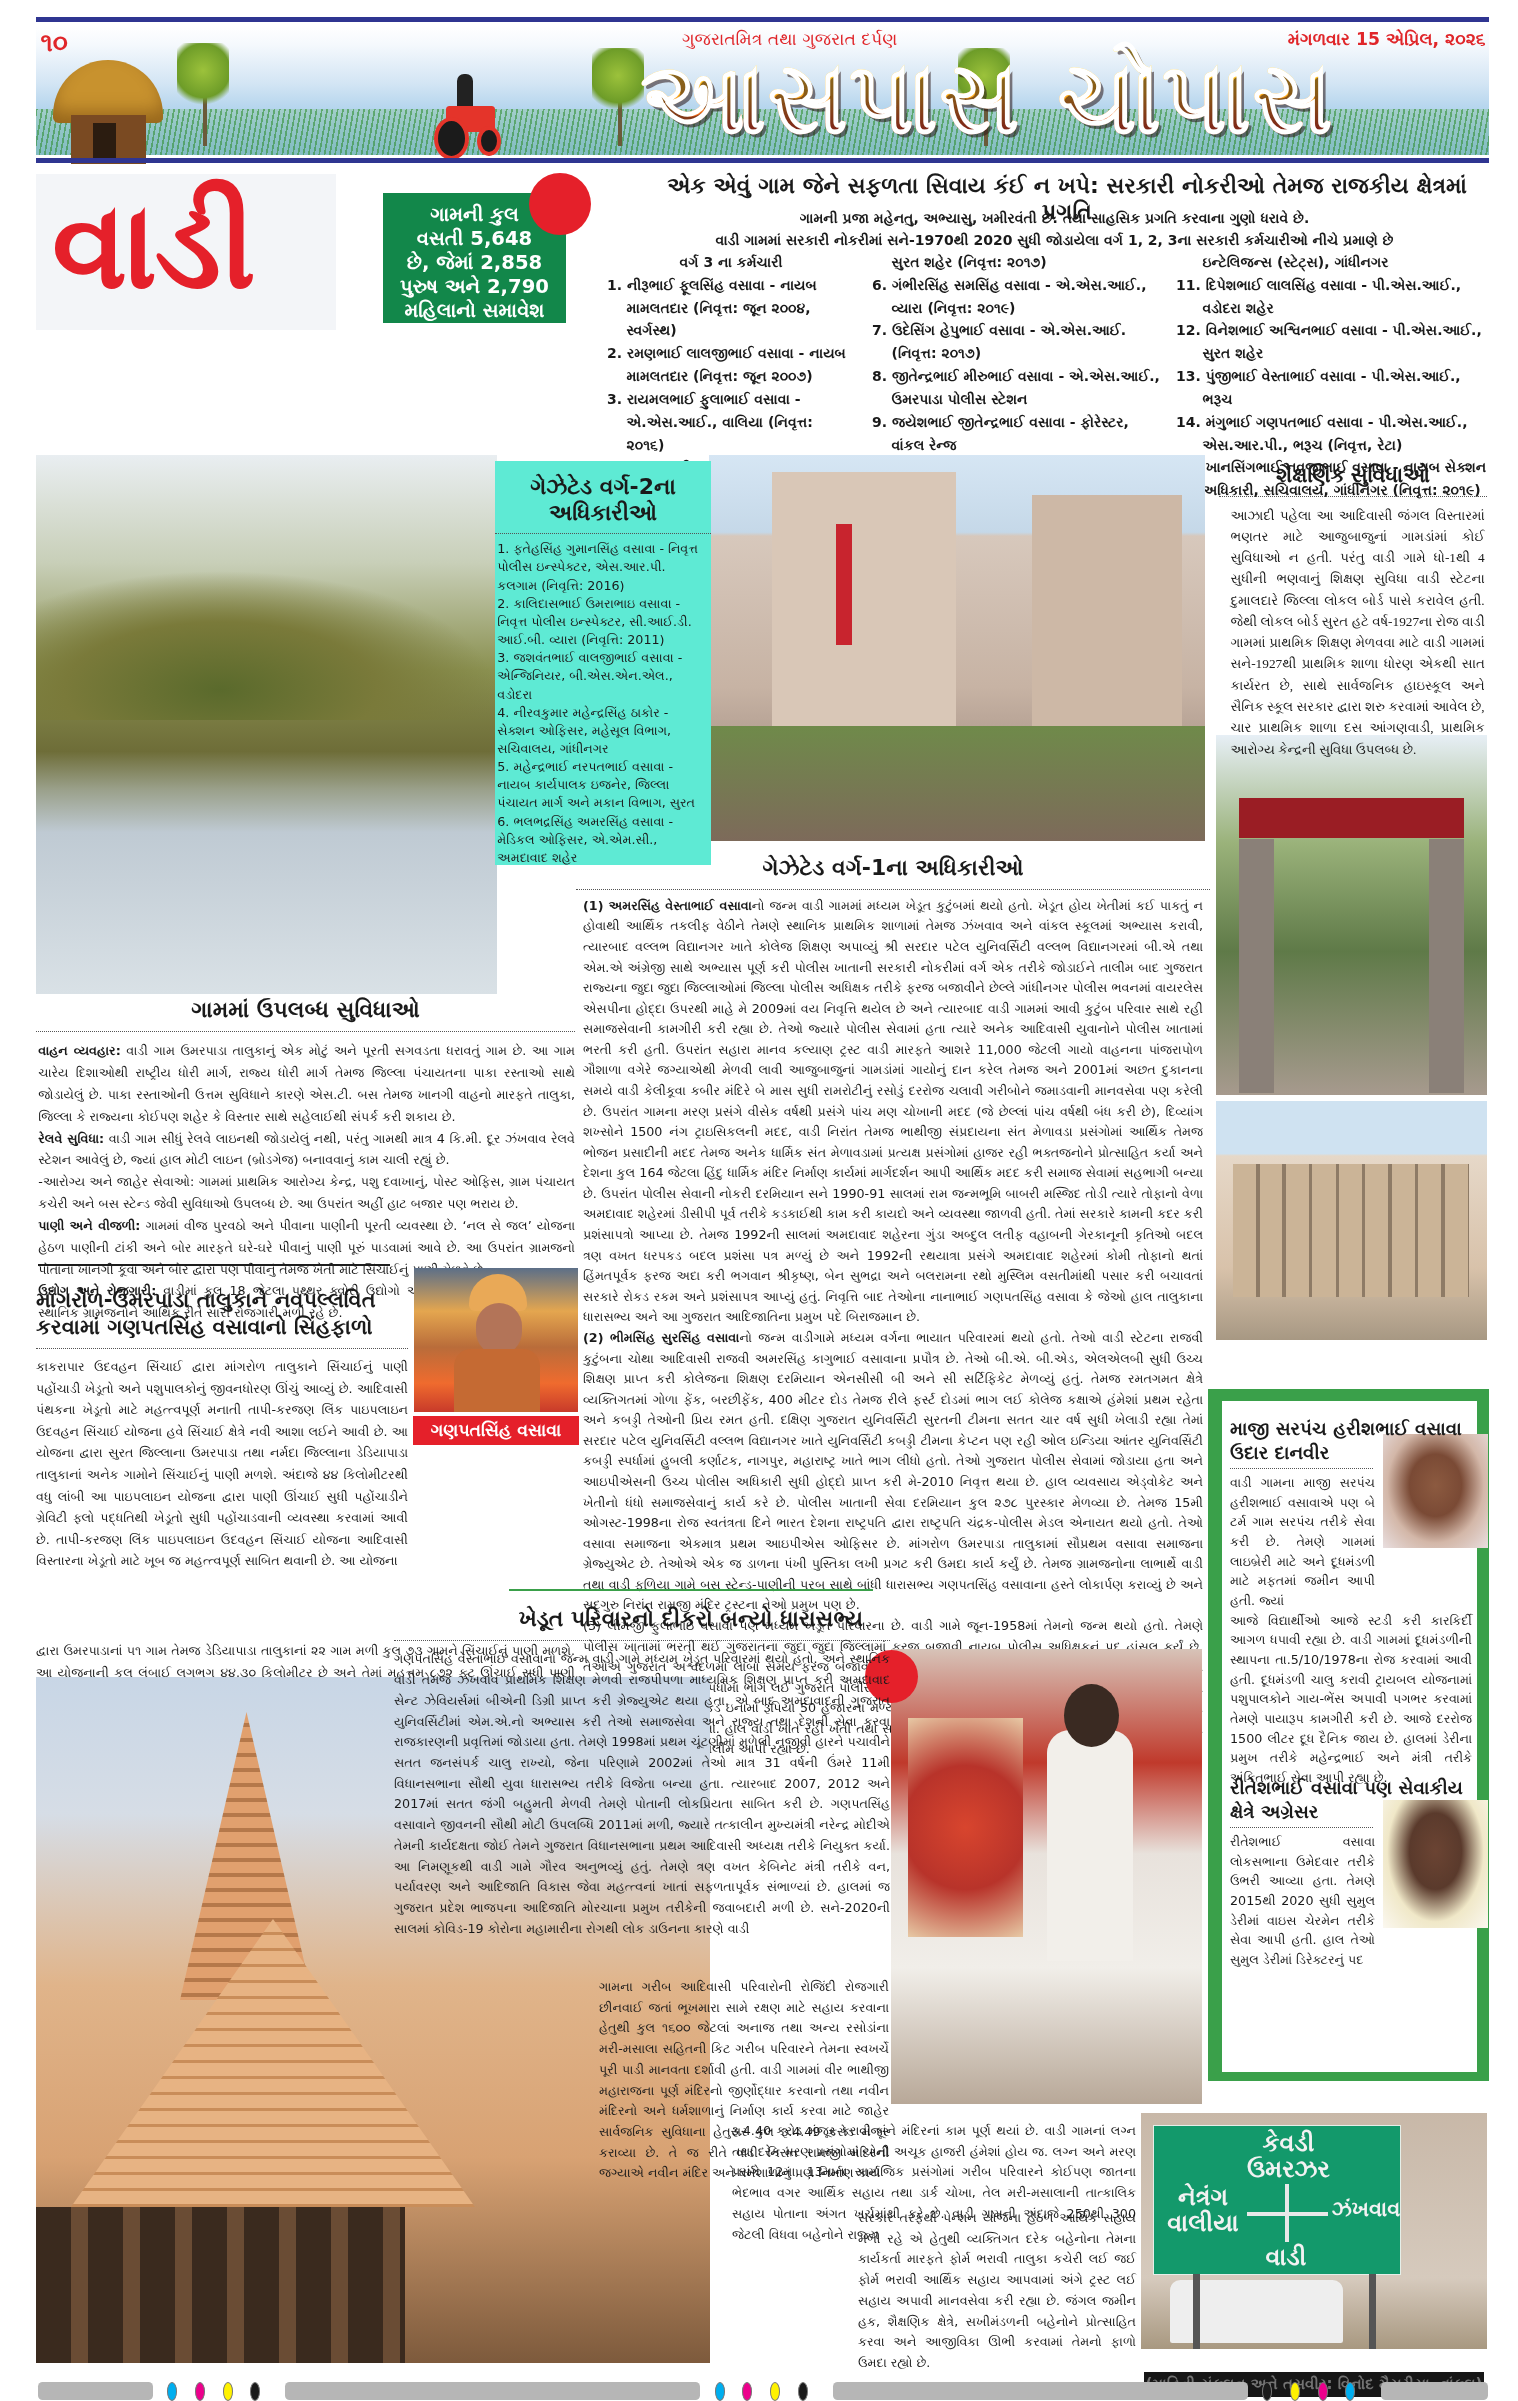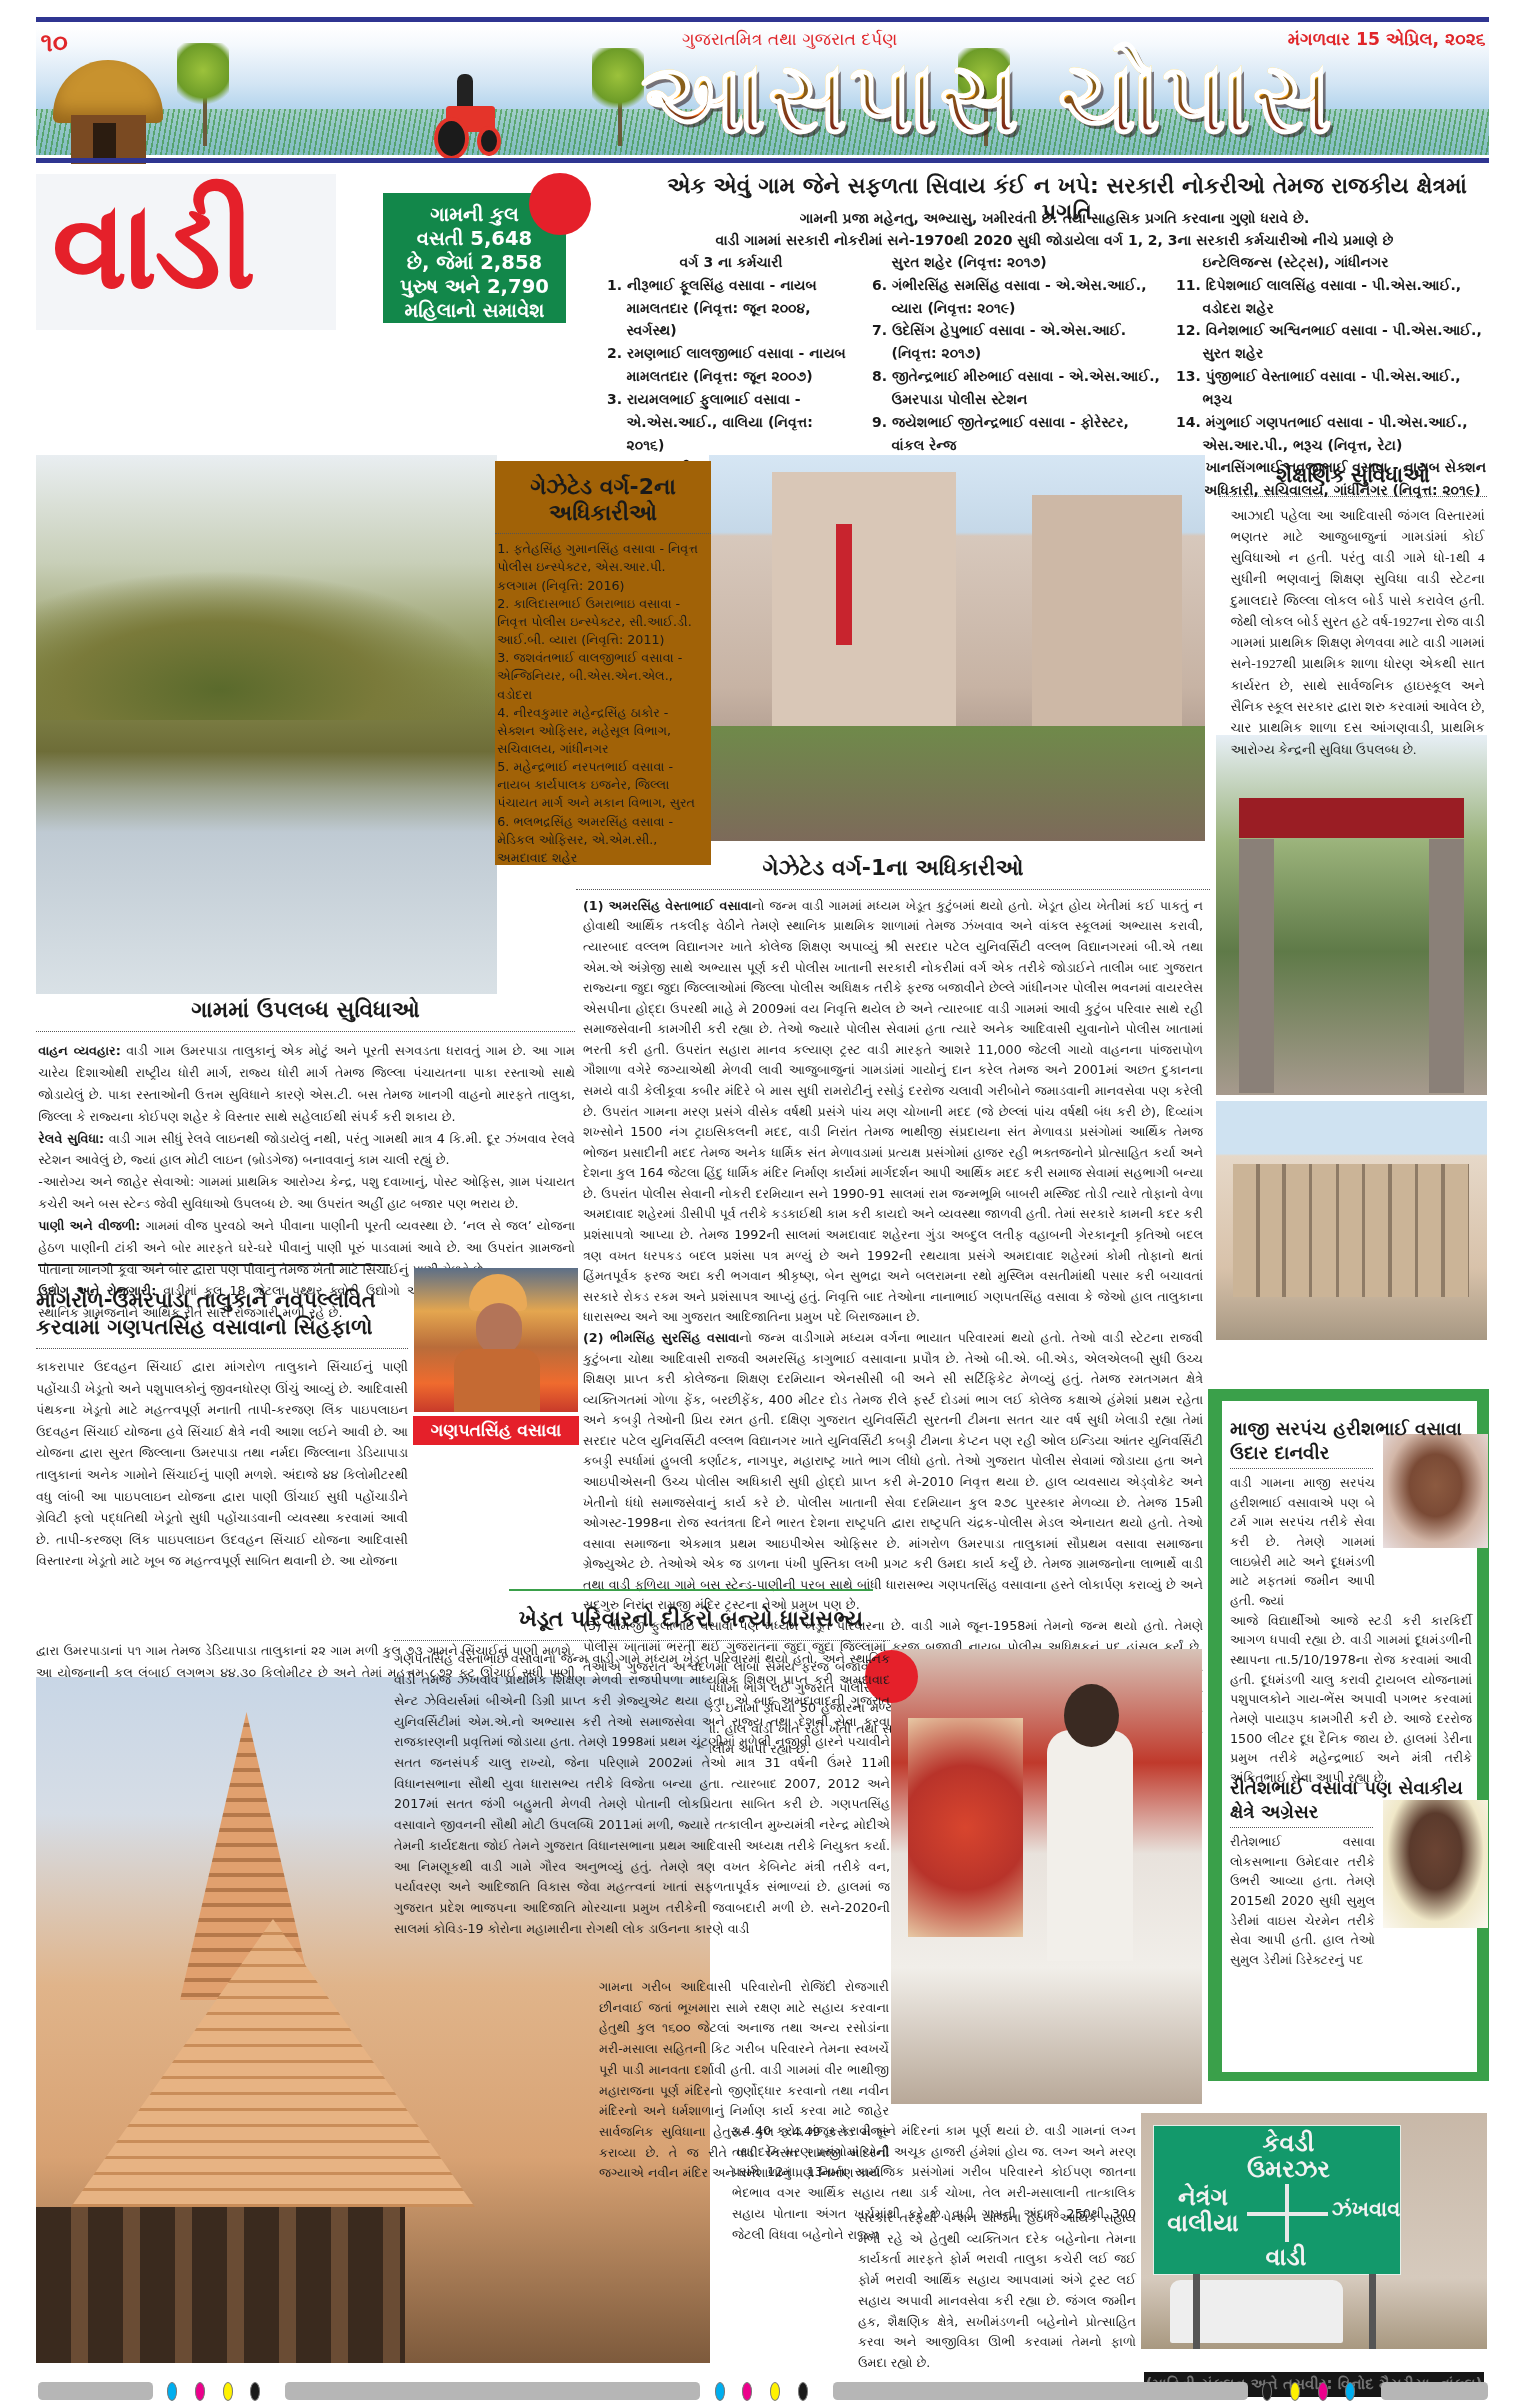--- a/index.html
+++ b/index.html
@@ -85,21 +85,21 @@
                border: 1.7px solid #e5efe9; color: #f2f2f2; font-weight: bold; }
   .sign-txt { position: absolute; font-size: 24px; line-height: 1.1; text-align: center; }
   .arrow-h { position: absolute; left: 93px; top: 86px; width: 81px; height: 4.6px; background: #e8e8e8; }
   .arrow-v { position: absolute; left: 131px; top: 58px; width: 4.6px; height: 58px; background: #e8e8e8; }
   .credit { left: 1144px; top: 2352px; width: 340px; height: 25px; background: #161616; color: #737373;
             font-size: 15px; font-weight: bold; text-align: center; line-height: 25px; margin-top: 20px; }
 
   
   .art-head { font-weight: bold; text-align: center; line-height: 1.2; }
   .dotted { border-bottom: 1.7px dotted #555; }
-  .gz2-box { left: 495px; top: 461px; width: 216px; height: 404px; background: #a16207; }
+  .gz2-box { left: 495px; top: 461px; width: 216px; height: 404px; background: #5eead4; }
   .gz2-title { font-size: 22px; padding: 12.7px 5.8px 7px; }
   .gz2-list { font-size: 12.7px; line-height: 1.43; padding: 5.8px 3.5px 0 2.3px; }
   .gz2-list .item { margin-bottom: 0; }
   .edu-box { left: 1219px; top: 453px; width: 268px; font-family: Liberation Serif, serif; }
   .edu-title { font-size: 21px; padding: 10.4px 0 7px; }
   .edu-body { font-size: 13.3px; line-height: 1.6; padding: 8px 2.3px 0 11.5px; text-align: justify; }
 
   .facilities { left: 36px; top: 991px; width: 539px; }
   .fac-title { font-size: 22px; padding: 5.8px 0 8px; }
   .fac-body { font-size: 12.7px; line-height: 1.72; padding: 8px 0 0 2.3px; text-align: justify; }

